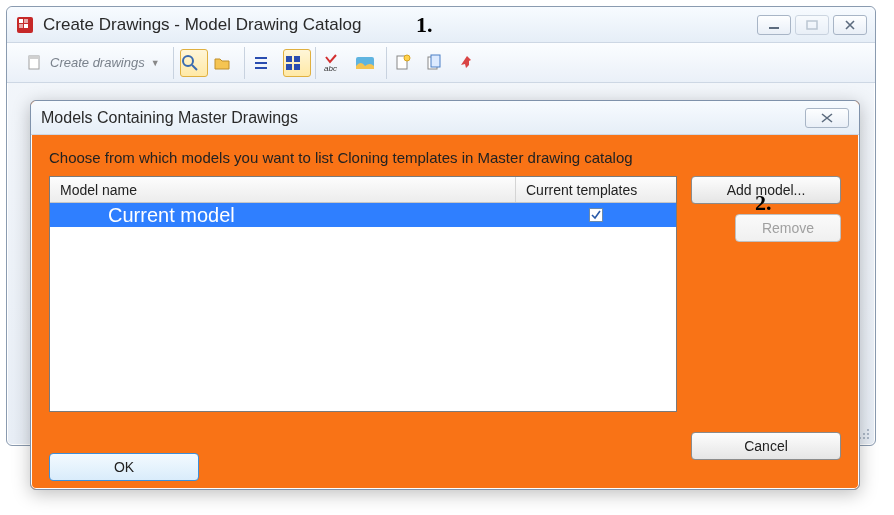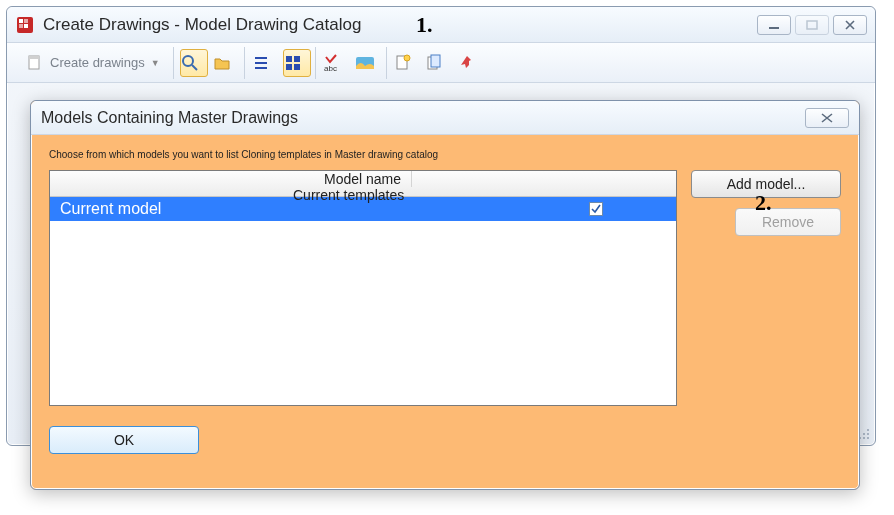--- a/index.html
+++ b/index.html
@@ -68,20 +68,21 @@
     border-bottom: 1px solid #cdd7e4;
     gap: 2px;
   }
   .tb-group {
     display: flex;
     align-items: center;
     padding: 0 4px;
     border-right: 1px solid #c8d2df;
     height: 32px;
     gap: 4px;
+    font-style: italic;
   }
   .tb-group:last-child { border-right: none; }
   .tb-btn-text {
     display: flex;
     align-items: center;
     gap: 6px;
     padding: 4px 8px;
     color: #7a828c;
     border: 1px solid transparent;
     border-radius: 3px;
@@ -102,21 +103,21 @@
   }
   
   .inner-dialog {
     position: absolute;
     left: 30px;
     top: 100px;
     width: 830px;
     height: 390px;
     border: 1px solid #7f92ab;
     border-radius: 6px;
-    background: #fdba74;
+    background: #f97316;
     box-shadow: 0 4px 18px rgba(0,0,0,0.25), inset 0 0 0 1px #fff;
   }
   .inner-titlebar {
     display: flex;
     align-items: center;
     height: 34px;
     padding: 0 10px;
     background: linear-gradient(#f7fbff,#e6eef7);
     border-bottom: 1px solid #cdd7e4;
     border-radius: 6px 6px 0 0;
@@ -131,62 +132,60 @@
     border: 1px solid #a8b5c6;
     border-radius: 3px;
     background: linear-gradient(#fdfeff,#e9eff7);
     display: flex; align-items: center; justify-content: center;
     color: #5c6b7e;
   }
   .inner-body {
     padding: 14px 18px 10px 18px;
   }
   .instr {
-    font-size: 10px;
+    font-size: 15px;
     color: #222;
     margin-bottom: 10px;
   }
   .content-row {
     display: flex;
     gap: 14px;
   }
   .model-table {
     flex: 1;
     border: 1px solid #7a7a7a;
     background: #fff;
     height: 236px;
     overflow: hidden;
   }
   .table-head {
     display: flex;
     background: linear-gradient(#fdfdfd,#ececec);
     border-bottom: 1px solid #c6c6c6;
     height: 26px;
-    align-items: center;
-    flex-direction: column;
   }
   .th {
     padding: 0 10px;
     font-size: 14px;
     color: #222;
     border-right: 1px solid #d4d4d4;
     height: 100%;
     display: flex;
     align-items: center;
   }
   .th-name { flex: 1; }
   .th-clone { width: 160px; justify-content: flex-start; border-right:none;}
   .table-row {
     display: flex;
     height: 24px;
     align-items: center;
     background: #2f7fff;
     color: #fff;
   }
-  .td-name { flex: 1; padding: 0 10px; font-size: 16px; }
+  .td-name { flex: 1; padding: 0 10px; font-size: 20px; margin-left: 48px; }
   .td-clone { width: 160px; display: flex; justify-content: center; }
   .chk {
     width: 14px; height: 14px;
     border: 1px solid #6d8aaa;
     background: #fff;
     display: flex; align-items: center; justify-content: center;
     font-size: 10px; color: #2a5aa8;
   }
   .side-btns {
     width: 150px;
@@ -212,20 +211,21 @@
   }
   .footer {
     display: flex;
     justify-content: space-between;
     padding: 10px 18px 0 18px;
   }
   .btn-primary {
     width: 150px;
     border: 1px solid #3c8fd9;
     background: linear-gradient(#f3faff,#d9ecfb);
+    margin-top: 21px;
   }
   .btn-footer { width: 150px; }
   
   .callout {
     position: absolute;
     font-size: 22px;
     font-weight: bold;
     color: #000;
     font-family: "Times New Roman", serif;
   }
@@ -393,16 +393,17 @@
         </div>
       </div>
       <div class="side-btns">
         <div class="btn">Add model...</div>
         <div class="btn disabled">Remove</div>
       </div>
     </div>
   </div>
   <div class="footer">
     <div class="btn btn-primary">OK</div>
+    <div class="btn btn-footer">Cancel</div>
   </div>
 </div>
 
 <div class="callout" style="left:755px; top:190px;">2.</div>
 
 </body></html>

